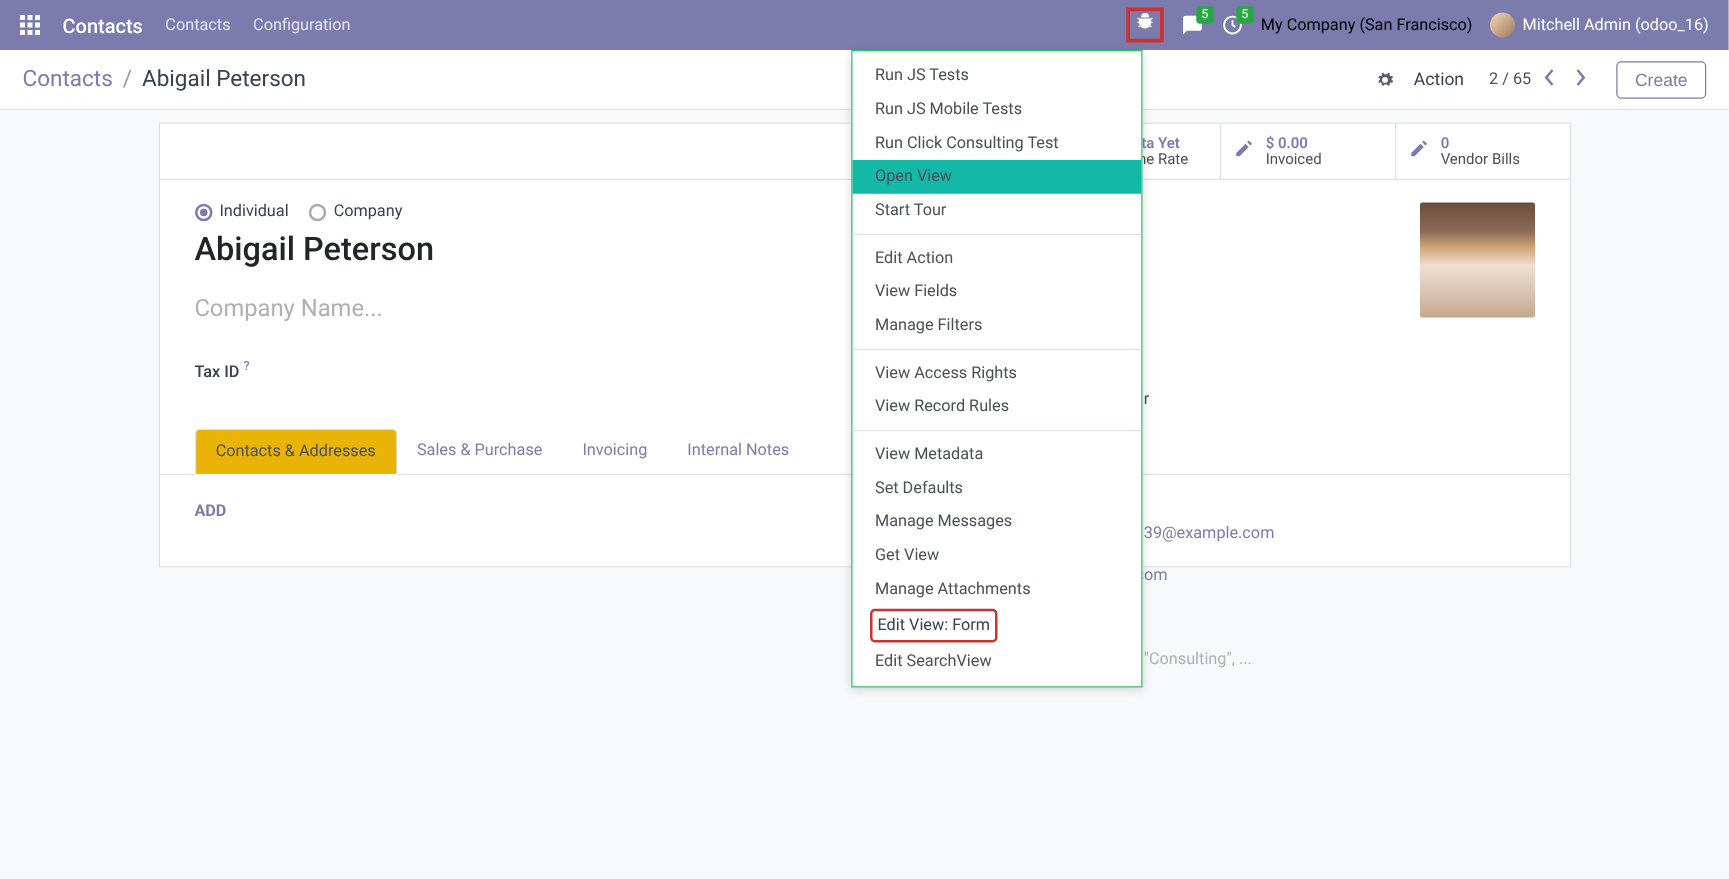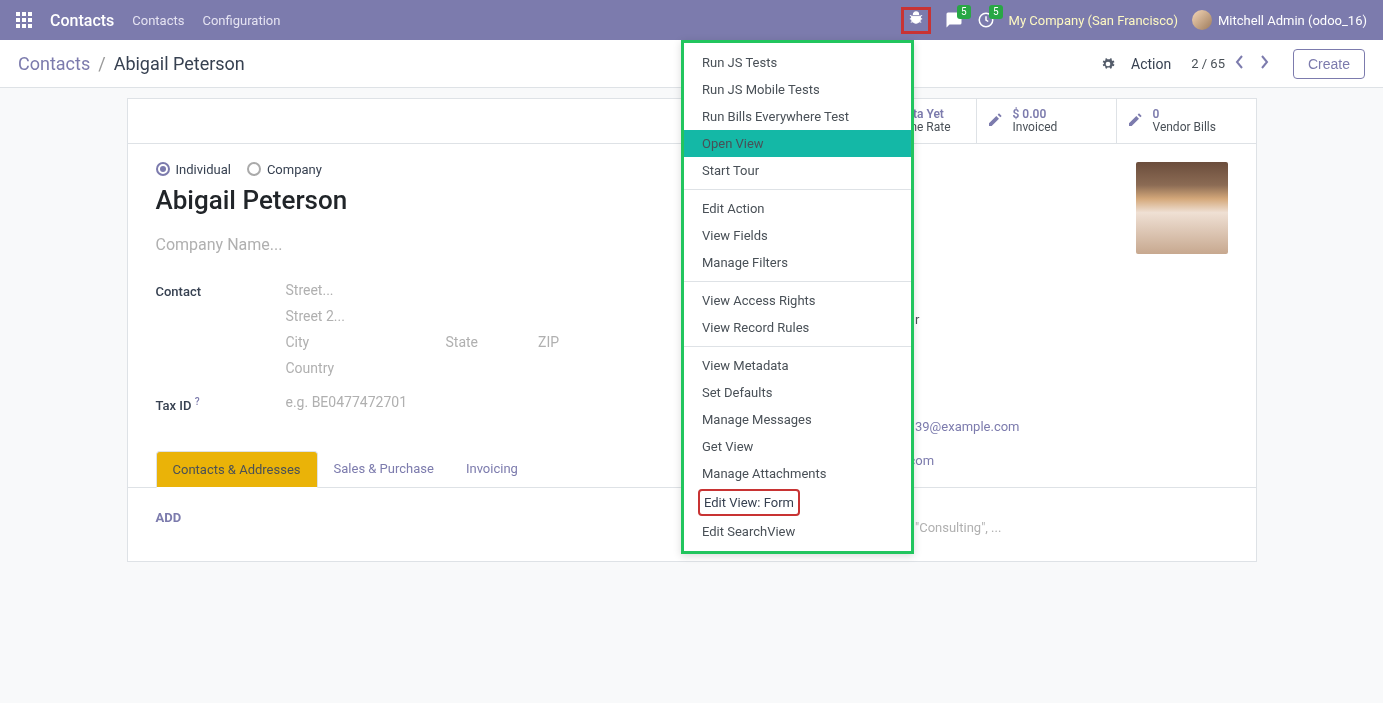--- a/index.html
+++ b/index.html
@@ -9,21 +9,21 @@
 .navbar { height: 40px; background: #7c7bad; display: flex; align-items: center; padding: 0 16px; color: #fff; }
 .navbar-left { display: flex; align-items: center; gap: 18px; }
 .apps-icon { display: grid; grid-template-columns: repeat(3, 4px); grid-template-rows: repeat(3, 4px); gap: 2px; cursor: pointer; }
 .apps-icon span { background: #fff; width: 4px; height: 4px; }
 .brand { font-size: 16px; font-weight: 500; cursor: pointer; }
 .nav-link { color: #e5e3f2; font-size: 13px; cursor: pointer; }
 .navbar-right { margin-left: auto; display: flex; align-items: center; gap: 14px; }
 .bug-box { border: 3px solid #c83333; padding: 1px 5px 3px 5px; cursor: pointer; }
 .icon-wrap { position: relative; cursor: pointer; display: flex; align-items: center; }
 .badge-green { position: absolute; top: -6px; right: -8px; background: #28a745; color: #fff; font-size: 10px; padding: 0 4px; border-radius: 3px; line-height: 14px; }
-.company-name { color: #fef9c3; font-size: 13px; cursor: pointer; }
+.company-name { color: #000000; font-size: 13px; cursor: pointer; }
 .user-wrap { display: flex; align-items: center; gap: 6px; cursor: pointer; }
 .avatar { width: 20px; height: 20px; border-radius: 50%; background: linear-gradient(135deg, #f5d7b8, #9c7a5b); }
 
 
 .control-panel { height: 48px; background: #fff; border-bottom: 1px solid #dee2e6; display: flex; align-items: center; padding: 0 18px; }
 .breadcrumb { display: flex; align-items: center; gap: 8px; font-size: 18px; }
 .breadcrumb .root { color: #7c7bad; cursor: pointer; }
 .breadcrumb .sep { color: #999; }
 .breadcrumb .current { color: #374151; font-weight: 400; }
 .control-right { margin-left: auto; display: flex; align-items: center; gap: 20px; }
@@ -38,47 +38,47 @@
 .form-sheet { width: 1130px; background: #fff; border: 1px solid #dee2e6; position: relative; }
 .stat-row { display: flex; justify-content: flex-end; border-bottom: 1px solid #dee2e6; }
 .stat-btn { width: 140px; height: 44px; border-left: 1px solid #dee2e6; display: flex; align-items: center; padding: 0 10px; gap: 10px; cursor: pointer; }
 .stat-icon { color: #7c7bad; font-size: 18px; }
 .stat-text { display: flex; flex-direction: column; line-height: 1.1; }
 .stat-text .v { font-size: 12px; font-weight: 600; color: #7c7bad; }
 .stat-text .l { font-size: 12px; color: #495057; }
 
 .form-body { padding: 18px 28px 0 28px; position: relative; }
 .radio-row { display: flex; gap: 16px; align-items: center; font-size: 13px; }
-.radio-item { display: flex; align-items: flex-start; gap: 6px; cursor: pointer; }
+.radio-item { display: flex; align-items: center; gap: 6px; cursor: pointer; }
 .radio-circle { width: 14px; height: 14px; border: 2px solid #7c7bad; border-radius: 50%; display: flex; align-items: center; justify-content: center; }
 .radio-circle.checked::after { content: ""; width: 6px; height: 6px; background: #7c7bad; border-radius: 50%; }
 .radio-circle.unchecked { border-color: #aaa; }
 .contact-name { font-size: 26px; font-weight: 500; color: #212529; margin-top: 8px; }
-.company-input { margin-top: 20px; color: #b0b0b0; font-size: 16px; }
+.company-input { margin-top: 20px; color: #b0b0b0; font-size: 19px; }
 .contact-img { position: absolute; right: 28px; top: 18px; width: 92px; height: 92px; border-radius: 2px; background: linear-gradient(180deg, #6b4d3c 0%, #8b6b54 25%, #d4a87a 40%, #efe0d4 55%, #c7a88f 100%); background-size: cover; }
 
 .field-grid { margin-top: 28px; display: flex; gap: 60px; }
 .field-col { flex: 1; }
 .field-row { display: flex; margin-bottom: 18px; }
 .field-label { width: 130px; font-size: 13px; color: #374151; font-weight: 500; padding-top: 2px; }
 .field-label .help { color: #7c7bad; font-size: 10px; vertical-align: super; }
 .field-val { flex: 1; display: flex; flex-direction: column; gap: 10px; }
 .field-val .placeholder { color: #b0b0b0; font-size: 14px; }
 .field-val .subrow { display: flex; gap: 60px; }
 .field-val .subrow .placeholder:first-child { width: 100px; }
 
 
 .tabs { display: flex; border-bottom: 1px solid #dee2e6; margin-top: 20px; padding: 0 28px; }
 .tab { padding: 10px 16px; font-size: 13px; cursor: pointer; color: #7c7bad; }
 .tab.active { color: #495057; border: 1px solid #dee2e6; border-bottom: 1px solid #fff; margin-bottom: -1px; background: #eab308; border-radius: 4px 4px 0 0; }
 .tab-content { padding: 22px 28px 36px 28px; }
 .add-link { color: #7c7bad; font-weight: 700; font-size: 13px; cursor: pointer; }
 
 
-.debug-menu { position: absolute; top: 40px; left: 681px; width: 233px; background: #fff; border: 3px solid #22c55e; box-shadow: 0 2px 8px rgba(0,0,0,.15); z-index: 100; padding: 6px 0; }
+.debug-menu { position: absolute; top: 40px; left: 681px; width: 233px; background: #fff; border: 1px solid #22c55e; box-shadow: 0 2px 8px rgba(0,0,0,.15); z-index: 100; padding: 6px 0; }
 .debug-menu .mi { padding: 6px 18px; font-size: 13px; color: #495057; cursor: pointer; }
 .debug-menu .mi:hover, .debug-menu .mi.hovered { background: #14b8a6; }
 .debug-menu .divider { height: 1px; background: #dee2e6; margin: 5px 0; }
 .debug-menu .highlighted { border: 2px solid #c83333; border-radius: 4px; margin: 0 14px; padding: 4px 4px; display: inline-block; }
 
 
 .peek-text { position: absolute; font-size: 13px; color: #495057; }
 .peek-placeholder { color: #b0b0b0; }
 
 svg { overflow: visible; }
@@ -211,63 +211,48 @@
           <span class="radio-circle unchecked"></span>
           <span>Company</span>
         </label>
       </div>
       <div class="contact-name">Abigail Peterson</div>
       <div class="company-input">Company Name...</div>
 
       <div class="field-grid">
         <div class="field-col">
           <div class="field-row">
-            <div class="field-label">Contact</div>
-            <div class="field-val">
-              <span class="placeholder">Street...</span>
-              <span class="placeholder">Street 2...</span>
-              <div class="subrow">
-                <span class="placeholder">City</span>
-                <span class="placeholder">State</span>
-                <span class="placeholder">ZIP</span>
-              </div>
-              <span class="placeholder">Country</span>
-            </div>
-          </div>
-          <div class="field-row">
             <div class="field-label"><span>Tax ID</span> <span class="help">?</span></div>
-            <div class="field-val">
-              <span class="placeholder">e.g. BE0477472701</span>
-            </div>
           </div>
         </div>
         <div class="field-col"></div>
       </div>
     </div>
 
     <div class="tabs">
       <div class="tab active">Contacts &amp; Addresses</div>
       <div class="tab">Sales &amp; Purchase</div>
       <div class="tab">Invoicing</div>
+      <div class="tab">Internal Notes</div>
     </div>
     <div class="tab-content">
       <span class="add-link">ADD</span>
     </div>
   </div>
 </div>
 
 <span class="peek-text" style="top:312px; left:915px;">r</span>
 <span class="peek-text" style="top:419px; left:915px; color:#7c7bad;">39@example.com</span>
 <span class="peek-text" style="top:453px; left:872px; color:#7c7bad;">.odoo.com</span>
 <span class="peek-text peek-placeholder" style="top:520px; left:915px;">"Consulting", ...</span>
 
 <div class="debug-menu">
   <div class="mi">Run JS Tests</div>
   <div class="mi">Run JS Mobile Tests</div>
-  <div class="mi">Run Bills Everywhere Test</div>
+  <div class="mi">Run Click Consulting Test</div>
   <div class="mi hovered">Open View</div>
   <div class="mi">Start Tour</div>
   <div class="divider"></div>
   <div class="mi">Edit Action</div>
   <div class="mi">View Fields</div>
   <div class="mi">Manage Filters</div>
   <div class="divider"></div>
   <div class="mi">View Access Rights</div>
   <div class="mi">View Record Rules</div>
   <div class="divider"></div>

